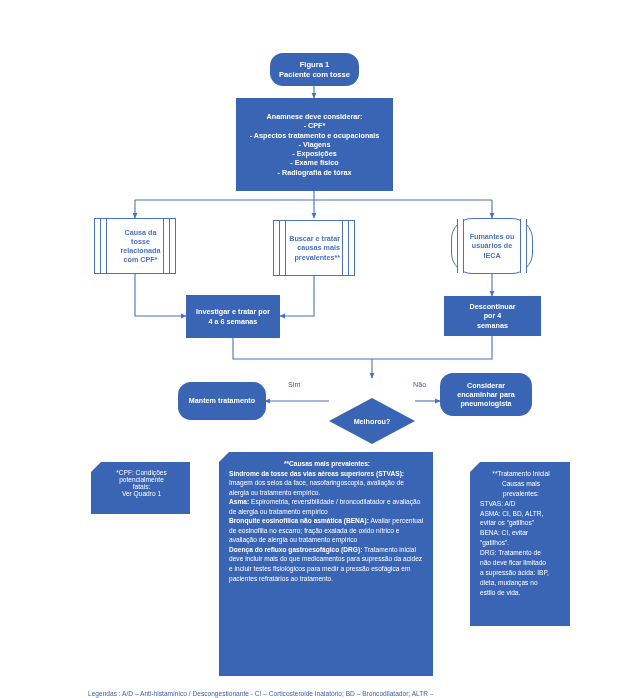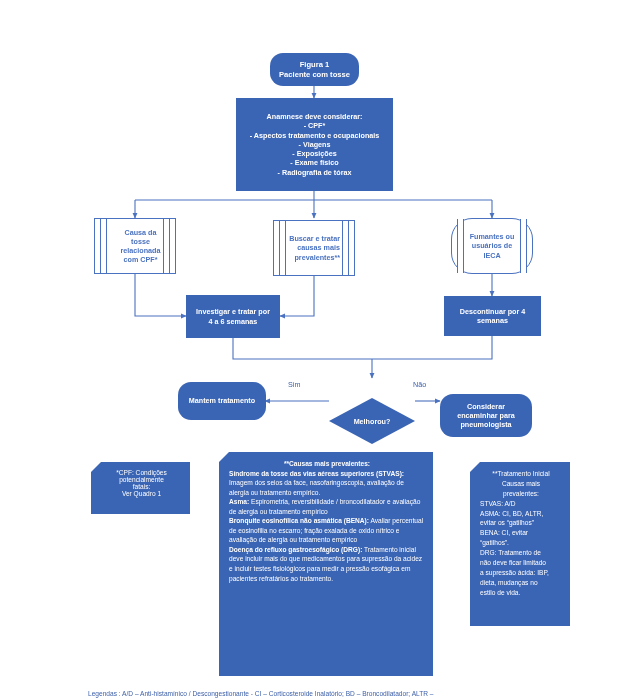--- a/index.html
+++ b/index.html
@@ -125,38 +125,38 @@
   <div class="node light t7" style="left:451px;top:170px;width:82px;height:56px;border-radius:21px;">
     <span class="bar l"></span>
     <span class="bar r"></span>
     <span class="inner">Fumantes ou usuários de IECA</span>
   </div>
 
   <div class="node solid t7" style="left:186px;top:247px;width:94px;height:43px;padding:0 8px;">
     <span>Investigar e tratar por 4 a 6 semanas</span>
   </div>
 
-  <div class="node solid t7" style="left:444px;top:248px;width:97px;height:40px;padding:0 14px;">
+  <div class="node solid t7" style="left:444px;top:248px;width:97px;height:40px;padding:0 24px;">
     <span>Descontinuar por 4 semanas</span>
   </div>
 
   <div class="diamond t7" style="left:329px;top:350px;width:86px;height:46px;">
     <span class="dshape"></span>
     <span class="dlabel">Melhorou?</span>
   </div>
 
   <div class="edge-label t7" style="left:288px;top:332px;">Sim</div>
 
   <div class="edge-label t7" style="left:413px;top:332px;">Não</div>
 
   <div class="node solid rounded t7" style="left:178px;top:334px;width:88px;height:38px;padding:0 6px;">
     <span>Mantem tratamento</span>
   </div>
 
-  <div class="node solid rounded t7" style="left:440px;top:346px;width:92px;height:43px;padding:16px 6px;">
+  <div class="node solid rounded t7" style="left:440px;top:325px;width:92px;height:43px;padding:16px 6px;">
     <span>Considerar encaminhar para pneumologista</span>
   </div>
 
   <div class="note t65" style="left:91px;top:414px;width:99px;height:52px;text-align:center;">
     <span class="ntext">
       <span>*CPF: Condições</span><br>
       <span>potencialmente</span><br>
       <span>fatais:</span><br>
       <span>Ver Quadro 1</span>
     </span>

